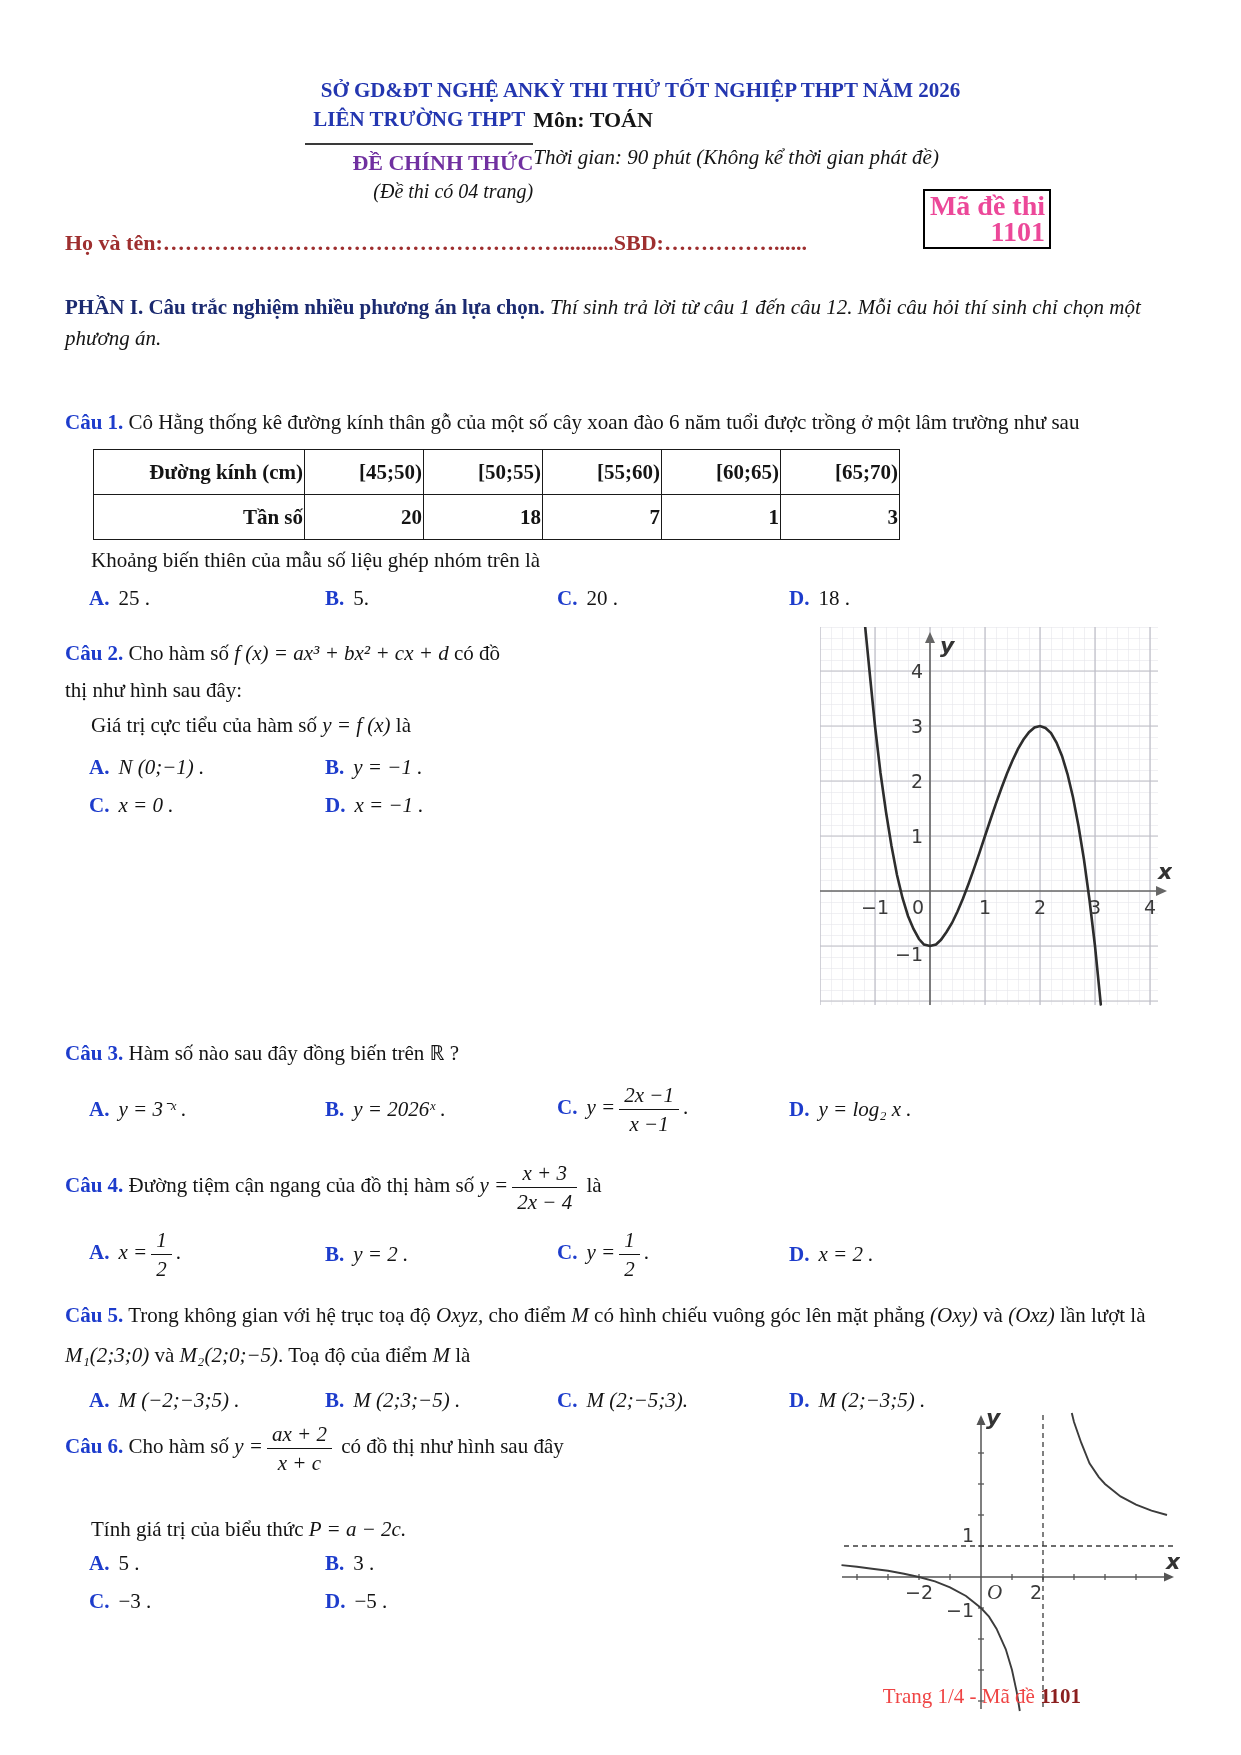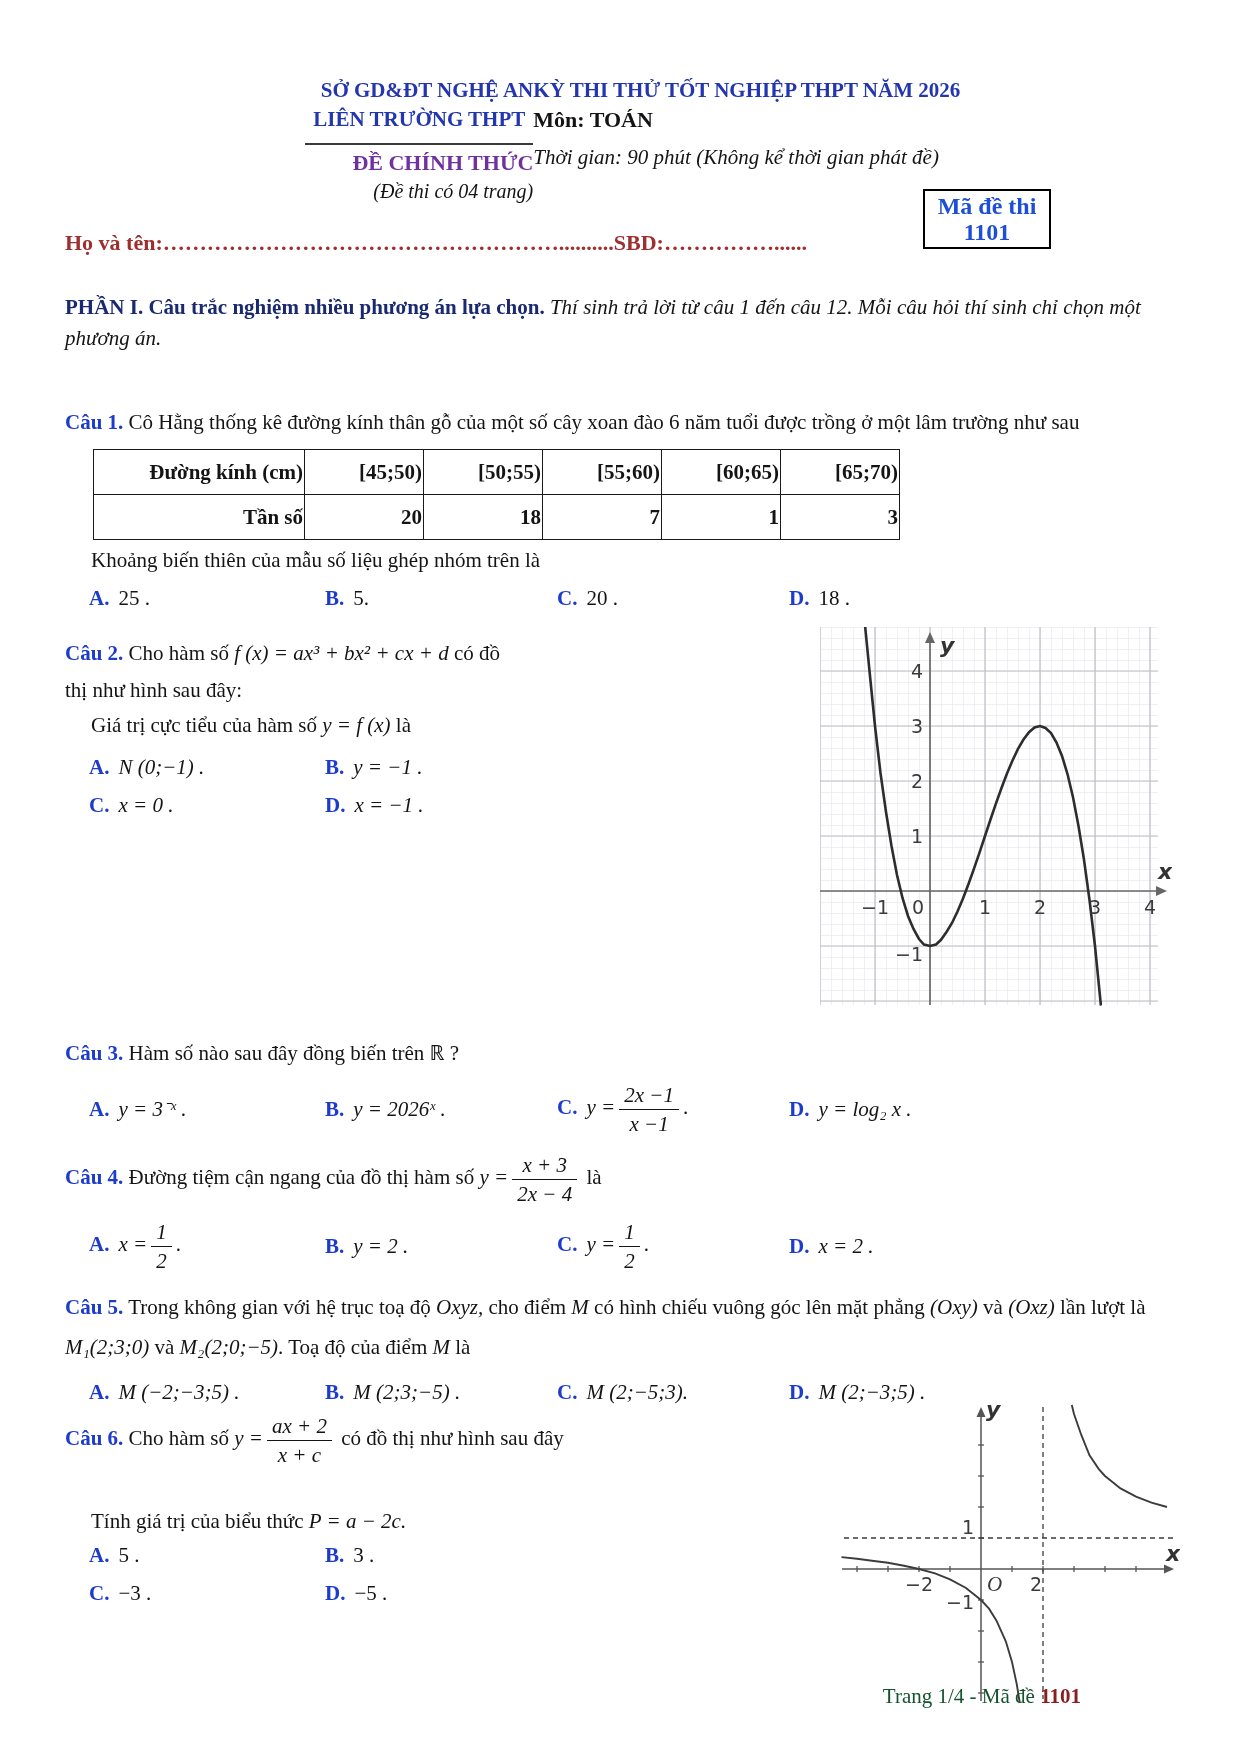--- a/index.html
+++ b/index.html
@@ -18,22 +18,22 @@
   .h-left .l2 { font-weight:bold; color:#2336b0; font-size:21px; }
   .l2 span { display:inline-block; border-bottom:2.5px solid #3a3a3a; padding:0 8px 9px 8px; }
   .h-left .l3 { font-weight:bold; color:#7030a0; font-size:22px; margin-top:3px; }
   .h-left .l4 { font-style:italic; font-size:20px; }
   .h-right .r1 { font-weight:bold; color:#2336b0; font-size:21px; }
   .h-right .r2 { font-weight:bold; font-size:22px; }
   .h-right .r3 { font-style:italic; font-size:21px; margin-top:9px; }
 
   .code-box {
     position:absolute; left:858px; top:113px; width:116px;
-    border:2.5px solid #000; text-align:center;
-    color:#1d4ed8; font-weight:bold; font-size:24px;
+    border:2.5px solid #000; text-align:right;
+    color:#ec4899; font-weight:bold; font-size:28px;
     padding:2px 4px; line-height:26px;
   }
 
   .name-line { margin-top:24px; color:#9e2f2f; font-weight:bold; font-size:22px; }
 
   
   .part1 { margin-top:36px; line-height:31px; }
   .part1 .ph { font-weight:bold; color:#1b2a70; }
   .part1 .pn { font-style:italic; }
 
@@ -68,37 +68,37 @@
 
   .frac { display:inline-block; vertical-align:middle; text-align:center; line-height:1.15; margin:0 4px; }
   .frac .num { display:block; border-bottom:1.6px solid #141414; padding:1px 5px 2px 5px; }
   .frac .den { display:block; padding:2px 5px 0 5px; }
 
   .q2-row { display:flex; margin-top:14px; }
   .q2-left { width:645px; padding-top:8px; }
   .q2-right { margin-left:auto; margin-right:8px; }
 
   .q3 { margin-top:22px; }
-  .q4 { margin-top:16px; }
+  .q4 { margin-top:24px; }
   .q5 { margin-top:14px; line-height:40px; }
 
   .q6-row { display:flex; margin-top:6px; }
   .q6-left { width:645px; }
   .q6-right { margin-left:auto; margin-top:-14px; }
   .q6-sub { margin-top:42px; }
 
   .graph-svg text {
     font-family:"DejaVu Sans", sans-serif; font-size:19px; fill:#3a3a3a;
   }
   .graph-svg text.axname { font-style:italic; font-size:22px; font-weight:bold; fill:#333; }
   .graph-svg text.o-lab { font-family:"Liberation Serif", serif; font-style:italic; font-size:21px; }
 
   .footer { position:absolute; left:0; top:1684px; width:1241px; }
   .footer .inner { position:absolute; right:160px; white-space:nowrap; font-size:21px; }
-  .footer .f1 { color:#14532d; }
+  .footer .f1 { color:#ef4444; }
   .footer .f2 { color:#8b1f1f; font-weight:bold; }
 </style>
 </head>
 <body>
 
 <div class="content">
 
   <div class="header">
     <div class="h-left">
       <div class="l1">SỞ GD&amp;ĐT NGHỆ AN</div>

